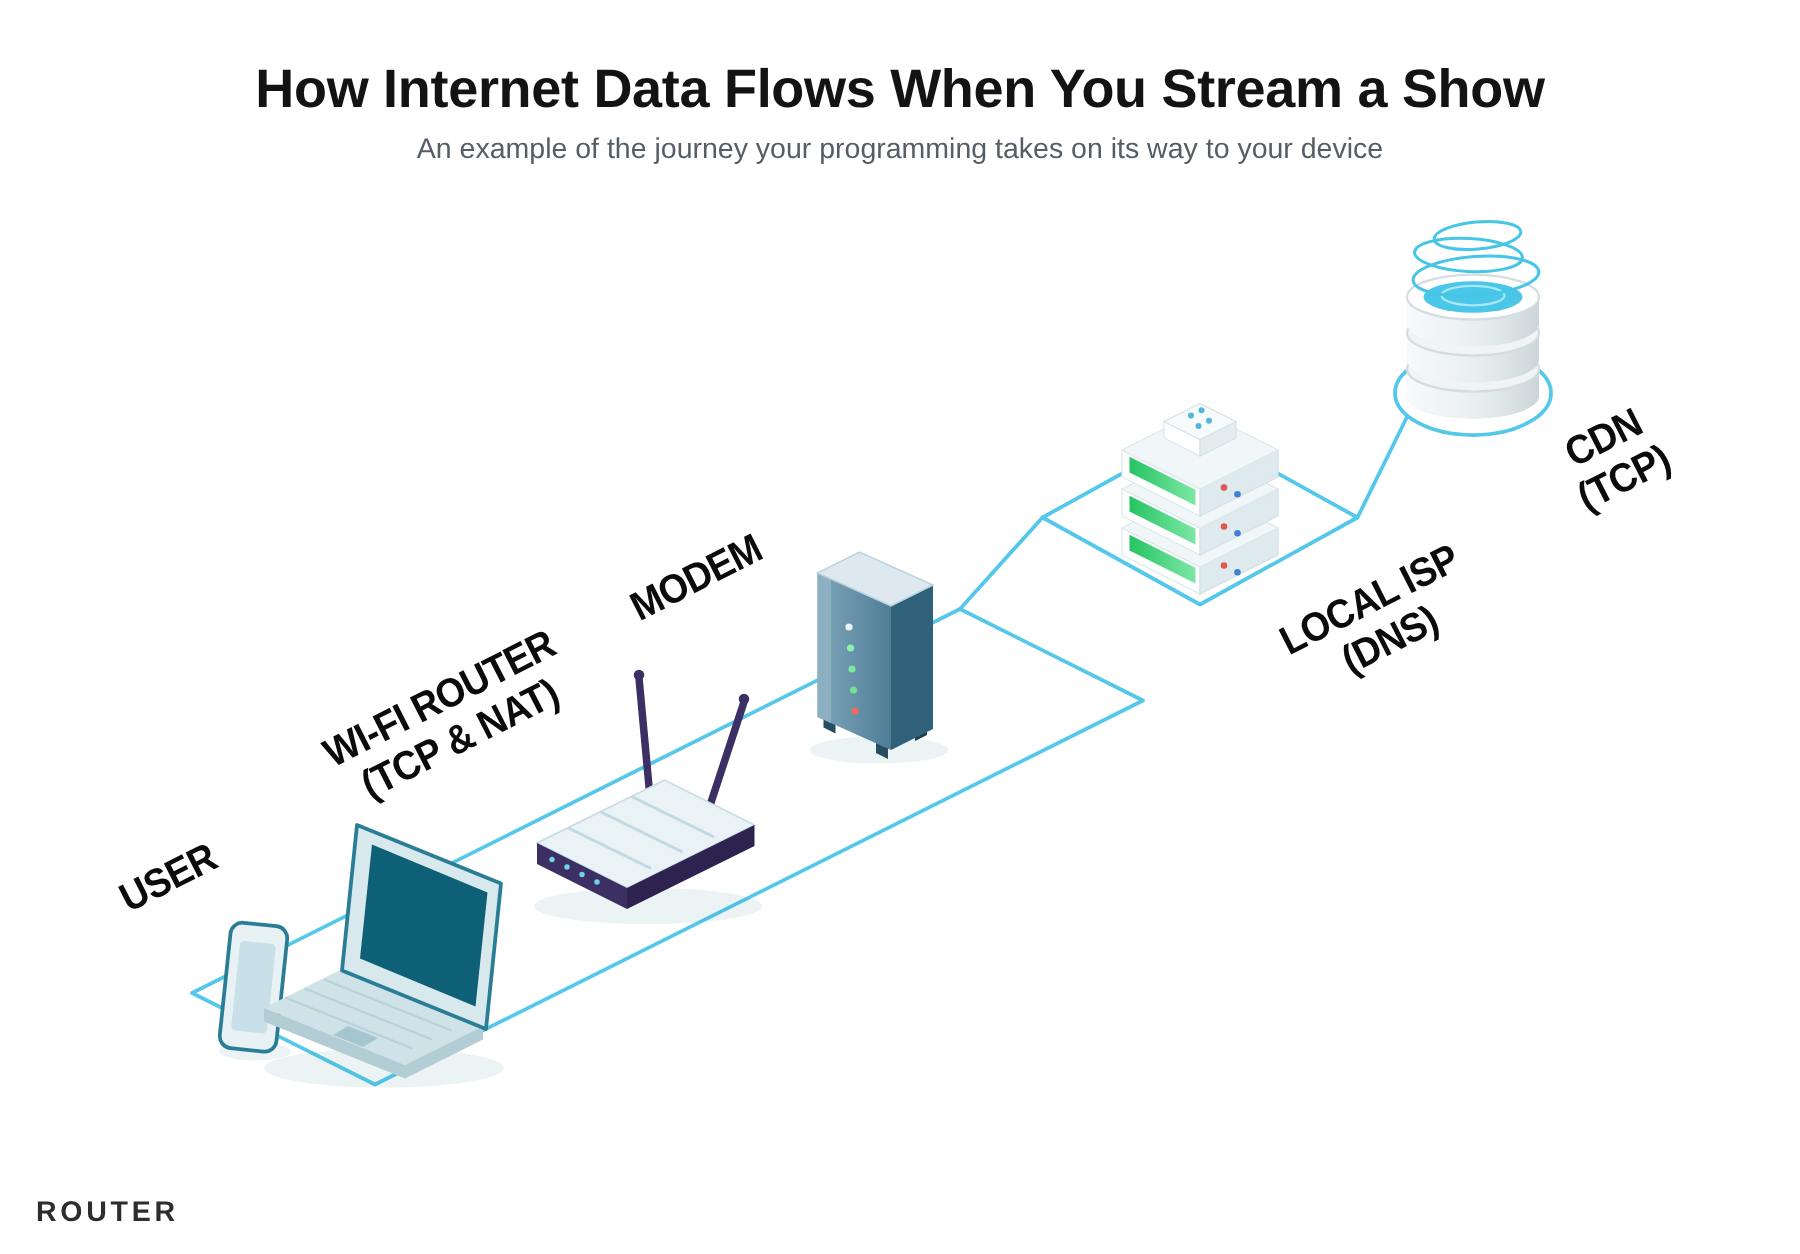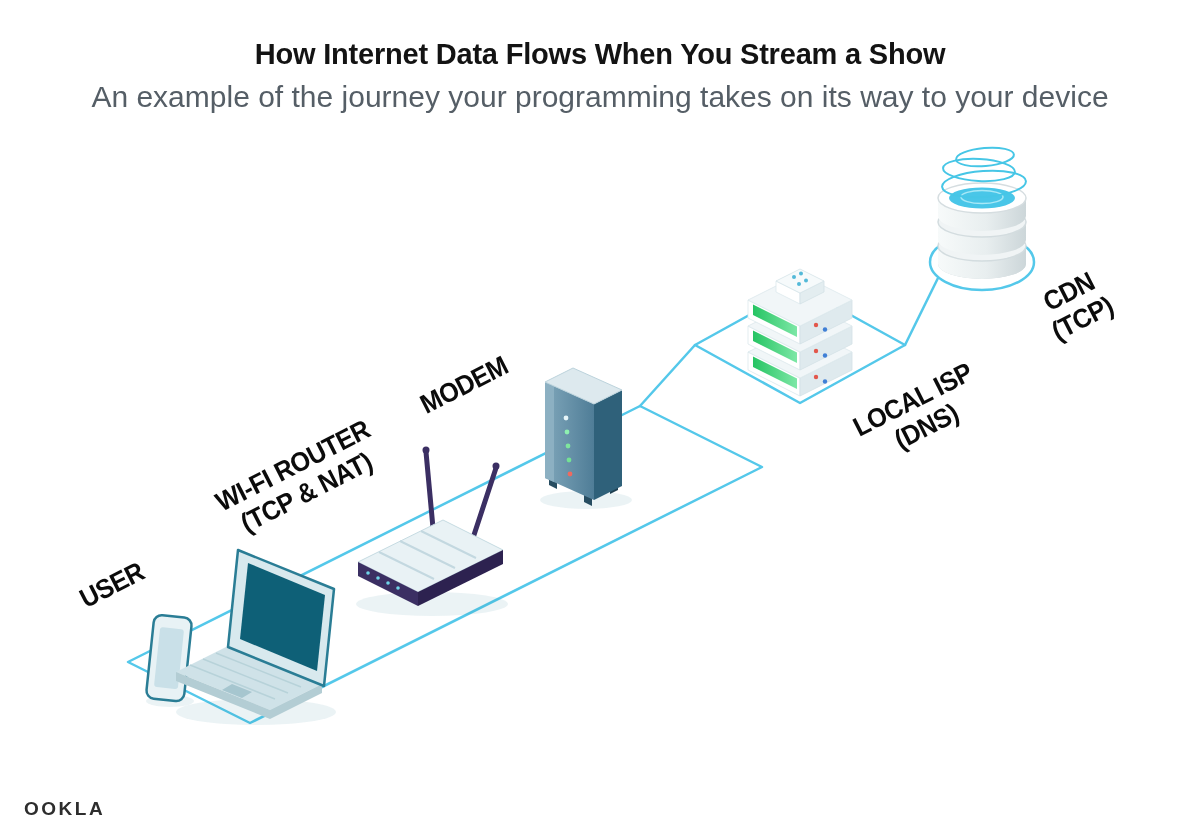--- a/index.html
+++ b/index.html
@@ -1,21 +1,21 @@
 <!DOCTYPE html>
 <html><head>
 <meta charset="utf-8">
 <style>
   * { margin:0; padding:0; box-sizing:border-box; }
   html,body { width:1200px; height:836px; background:#ffffff; font-family:"Liberation Sans",sans-serif; }
   .page { position:relative; width:1200px; height:836px; background:#ffffff; overflow:hidden; }
 
   .header { position:absolute; top:38px; left:0; width:100%; text-align:center; }
-  .title { font-size:29px; font-weight:bold; color:#131313; letter-spacing:-0.2px; }
-  .subtitle { margin-top:9px; font-size:30px; font-weight:400; color:#555e66; }
+  .title { font-size:36px; font-weight:bold; color:#131313; letter-spacing:-0.2px; }
+  .subtitle { margin-top:9px; font-size:19px; font-weight:400; color:#555e66; }
 
   .diagram { position:absolute; left:0; top:0; width:1200px; height:836px; }
 
   .flow-line { fill:none; stroke:#54c8ea; stroke-width:2.5; stroke-linejoin:round; stroke-linecap:round; }
   .nlabel { font-family:"Liberation Sans",sans-serif; font-weight:bold; font-size:27px; fill:#0b0b0b; letter-spacing:-0.5px; text-anchor:middle; }
 
   .footer { position:absolute; left:0; right:0; bottom:16px; padding:0 24px; display:flex; justify-content:space-between; align-items:center; }
   .speedtest-logo { display:flex; align-items:center; gap:7px; }
   .gauge { width:23px; height:23px; }
   .speedtest-word { font-size:21px; font-weight:bold; color:#131425; letter-spacing:0.3px; }
@@ -203,16 +203,16 @@
       <text class="nlabel" x="0" y="32">(DNS)</text>
     </g>
 
     <g transform="translate(1072 298) rotate(-27) scale(0.93 1)">
       <text class="nlabel" x="0" y="2">CDN</text>
       <text class="nlabel" x="0" y="32">(TCP)</text>
     </g>
   </svg>
 
   <footer class="footer">
-    <div class="ookla-logo">OOKLA</div>
+    <div class="ookla-logo">ROUTER</div>
   </footer>
 
 </div>
 
 </body></html>

